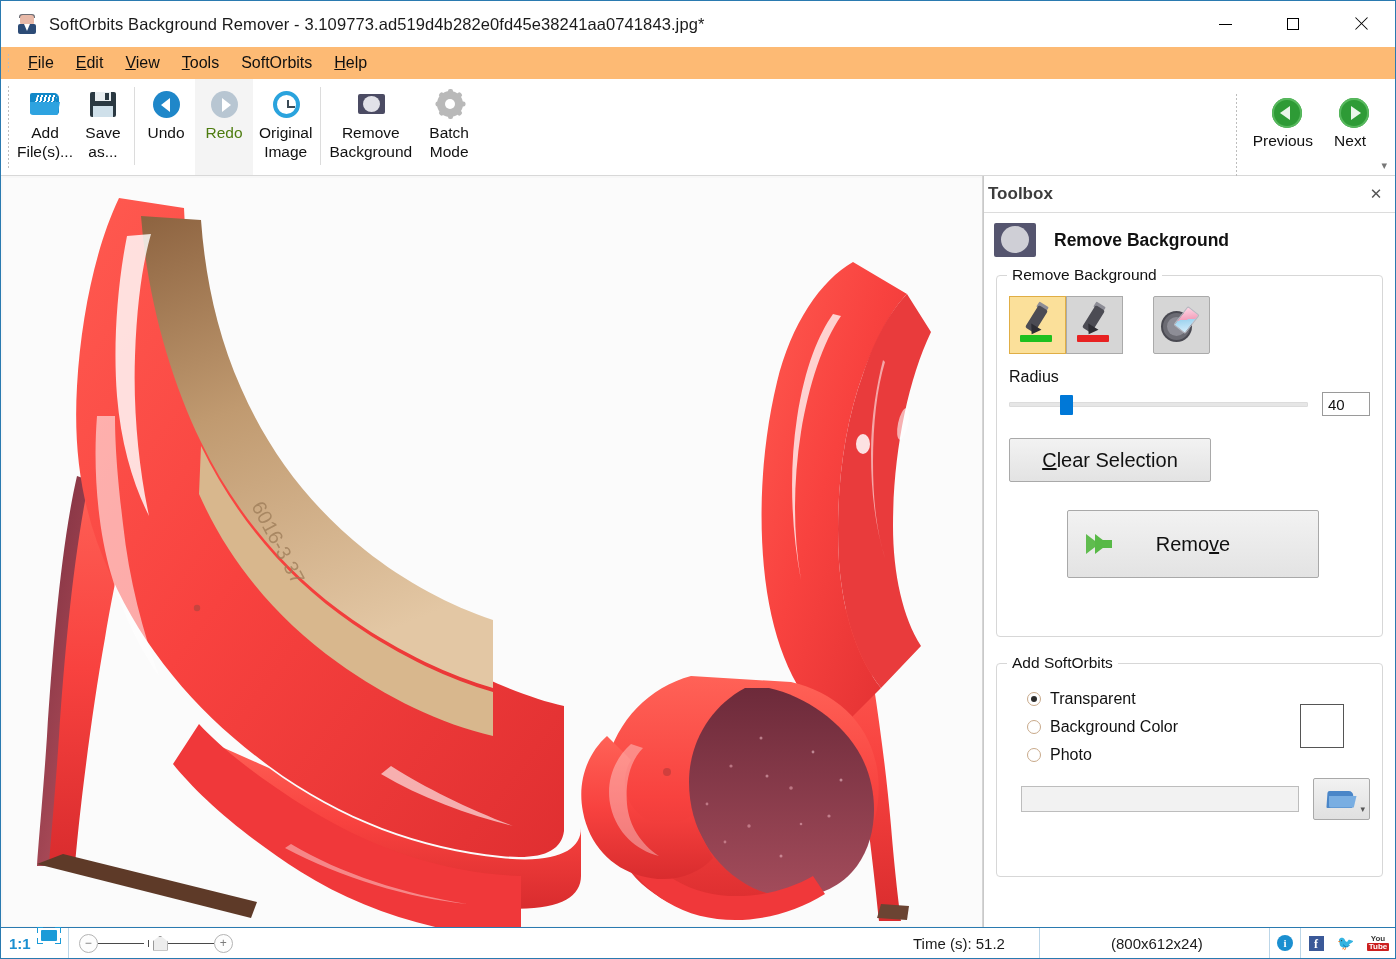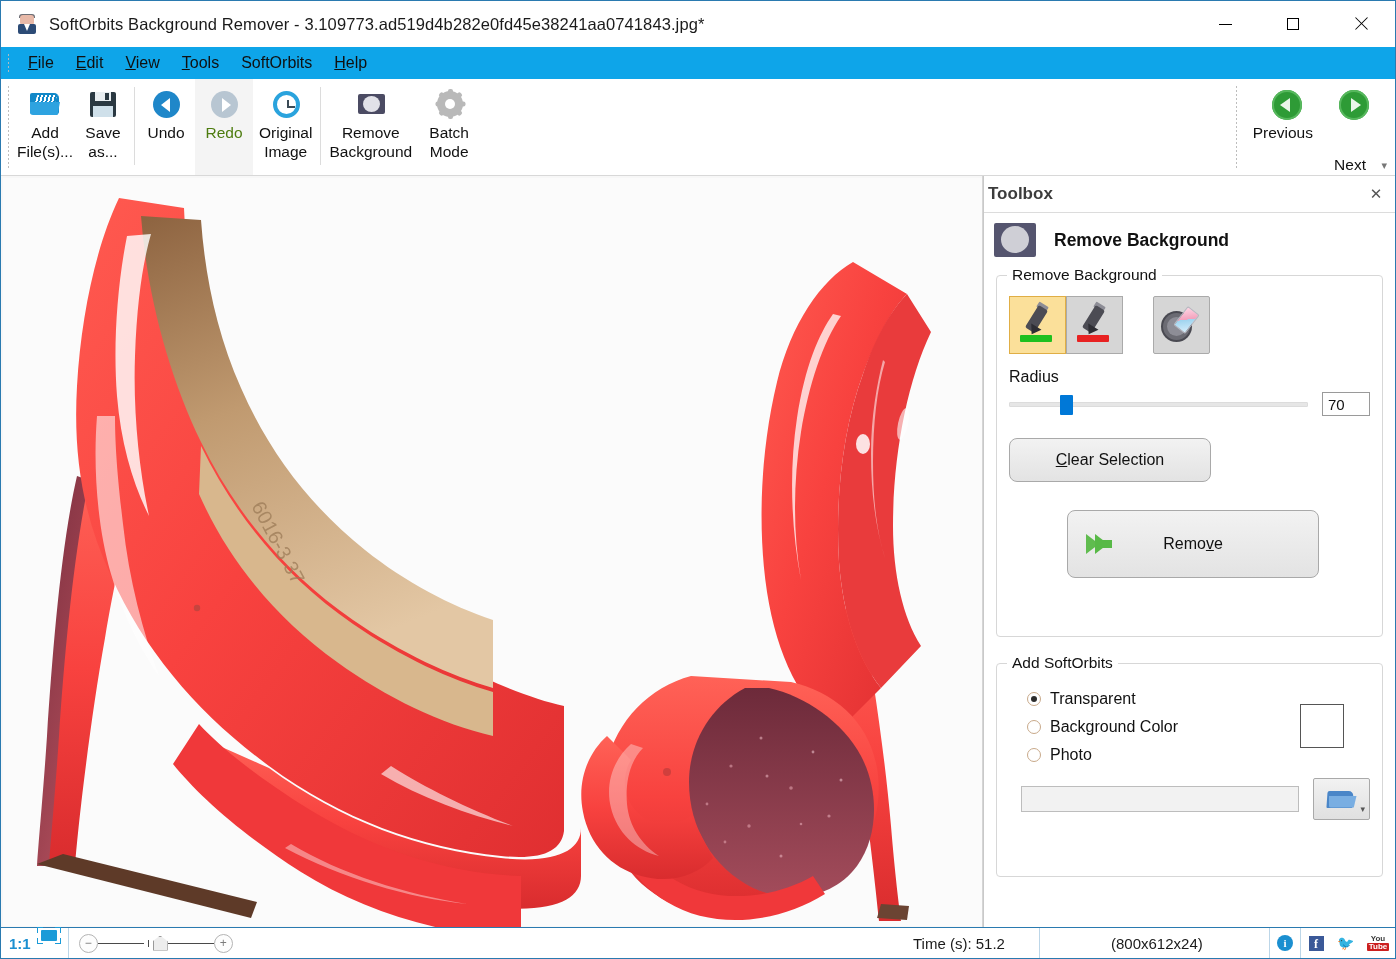--- a/index.html
+++ b/index.html
@@ -60,21 +60,21 @@
   }
   .win-btn .close-g:before,.win-btn .close-g:after{
     content:"";position:absolute;left:-1px;top:6px;width:17px;height:1px;background:#000;
   }
   .win-btn .close-g:before{transform:rotate(45deg);}
   .win-btn .close-g:after{transform:rotate(-45deg);}
 
   
   .menubar{
     height:32px;flex:0 0 32px;display:flex;align-items:center;
-    padding-left:6px;background:#0ea5e9;
+    padding-left:6px;background:#fdba74;
   }
   .menu-grip{
     width:4px;height:20px;margin-right:6px;
     background-image:radial-gradient(#bdbdbd 40%, transparent 41%);
     background-size:3px 4px;
     opacity:.9;
   }
   .menu-item{
     font-size:16px;color:#101010;padding:2px 11px;cursor:default;white-space:nowrap;
   }
@@ -101,21 +101,21 @@
   .tb-btn .lbl{
     font-size:15.5px;color:#111;text-align:center;line-height:19px;
     white-space:pre-line;
   }
   .tb-btn.disabled .lbl{color:#4d7c0f;}
   .tb-btn.wide{width:auto;padding-left:6px;padding-right:6px;min-width:62px;}
   .tb-sep{
     width:1px;background:#dcdcdc;margin:8px 2px 10px 2px;flex:0 0 1px;
   }
   .tb-right{
-    position:absolute;right:0;top:0;height:96px;display:flex;align-items:stretch;
+    position:absolute;right:0;top:8px;height:96px;display:flex;align-items:stretch;
   }
   .tb-overflow{
     position:absolute;right:8px;bottom:6px;font-size:11px;color:#777;
     line-height:8px;
   }
 
   
   .ic-folder{position:absolute;left:2px;top:6px;width:30px;height:22px;}
   .ic-folder .back{position:absolute;left:0;top:0;width:29px;height:21px;background:#1288c8;border-radius:2px 5px 2px 2px;}
   .ic-folder .lines{position:absolute;left:6px;top:2px;width:20px;height:8px;
@@ -254,22 +254,22 @@
     position:absolute;left:17%;top:2px;width:13px;height:20px;background:#0078d7;border-radius:1px;
   }
   .num-box{
     width:48px;height:24px;border:1px solid #9a9a9a;background:#ffffff;
     font-size:15px;color:#111;display:flex;align-items:center;padding-left:5px;
     box-sizing:border-box;
   }
 
   .btn{
     background:linear-gradient(#f2f2f2,#e3e3e3);border:1px solid #a9a9a9;
-    font-size:16px;color:#111;display:flex;align-items:center;justify-content:center;
-    cursor:default;box-sizing:border-box;border-radius:8px;
+    font-size:20px;color:#111;display:flex;align-items:center;justify-content:center;
+    cursor:default;box-sizing:border-box;border-radius:2px;
   }
   .btn-clear{width:202px;height:44px;margin-top:22px;}
   .btn-remove{
     width:252px;height:68px;margin:28px 0 6px 58px;position:relative;
   }
   .btn-remove .arrow2{
     position:absolute;left:18px;top:50%;transform:translateY(-50%);
     width:34px;height:26px;
   }
   .btn-remove .arrow2 .a{
@@ -478,21 +478,21 @@
     <div class="tb-right">
       <div class="tb-grip" style="margin-right:8px;"></div>
       <div class="tb-btn wide">
         <div class="ico">
           <div class="ic-navc prev">
               <div class="tri"></div>
             </div>
         </div>
         <div class="lbl">Previous</div>
       </div>
-      <div class="tb-btn wide" style="margin-right:14px;gap:32px;">
+      <div class="tb-btn wide" style="margin-right:14px;">
         <div class="ico">
           <div class="ic-navc next">
               <div class="tri"></div>
             </div>
         </div>
         <div class="lbl">Next</div>
       </div>
     </div>
   </div>
 
@@ -635,21 +635,21 @@
           </div>
         </div>
 
         <div class="radius-label">Radius</div>
 
         <div class="slider-row">
           <div class="slider">
             <div class="track"></div>
             <div class="thumb" style="left: 17%;"></div>
           </div>
-          <div class="num-box">70</div>
+          <div class="num-box">40</div>
         </div>
 
         <div class="btn btn-clear">
           <span><u>C</u>lear Selection</span>
         </div>
 
         <div class="btn btn-remove">
           <span class="arrow2">
             <span class="a a1"></span>
               <span class="bar"></span>

